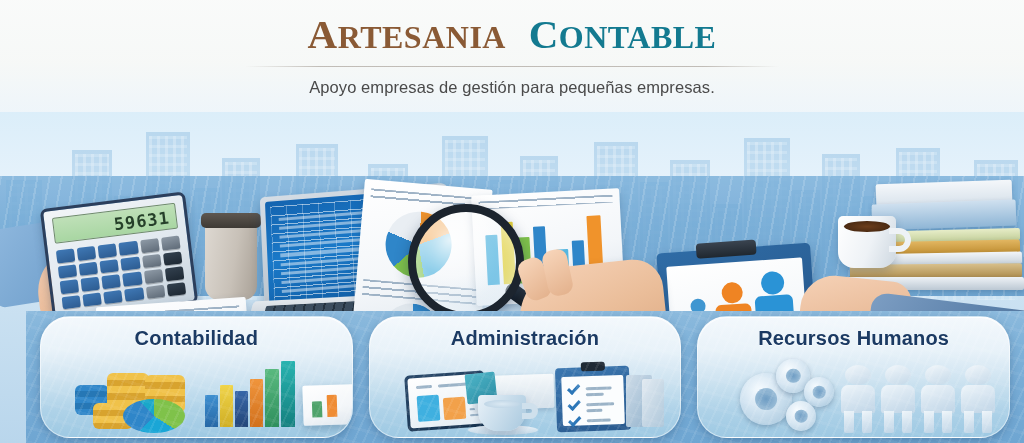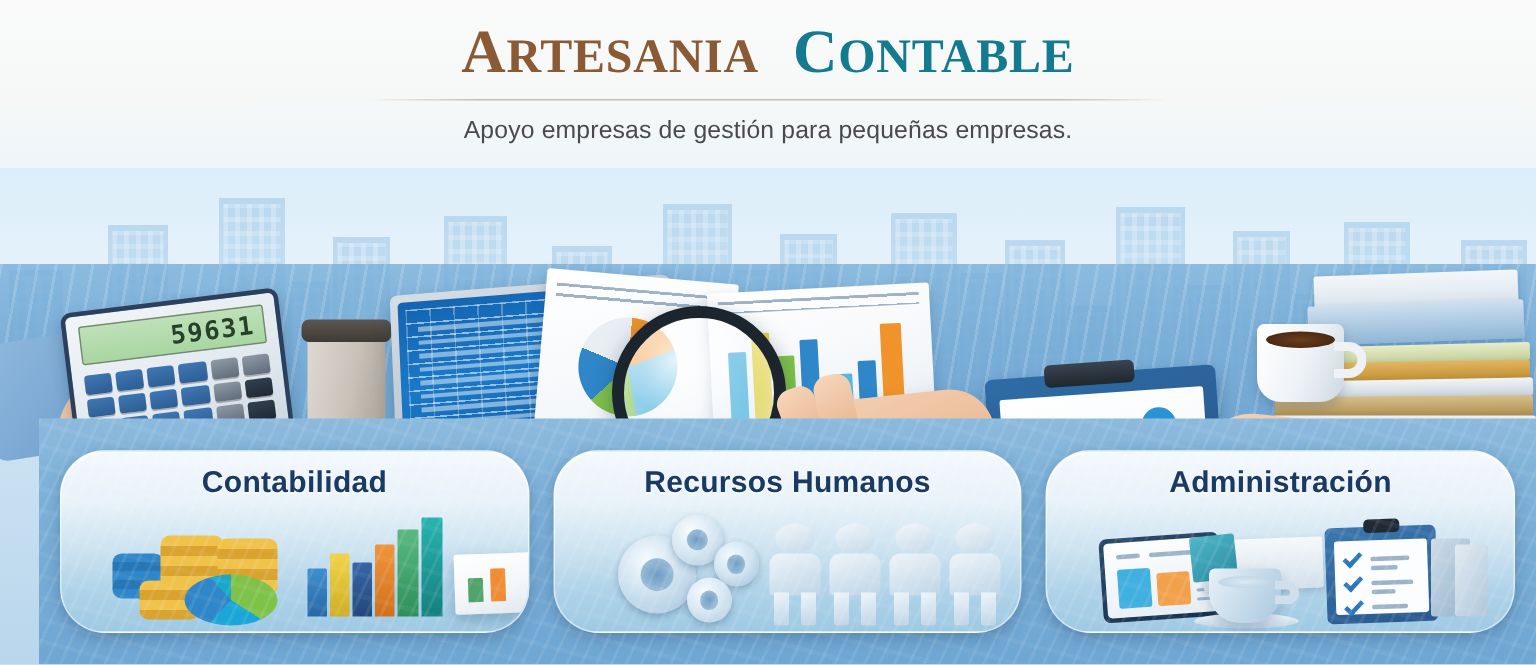--- a/index.html
+++ b/index.html
@@ -222,21 +222,21 @@
     border-radius:16px 6px 6px 14px; transform:rotate(7deg); z-index:6;
   }
   .hand-r{
     position:absolute; left:800px; top:182px; width:110px; height:70px;
     background:linear-gradient(160deg,#f6d2b7,#e0ac85); border-radius:34px 20px 18px 30px;
     transform:rotate(6deg); z-index:6;
   }
 
   
   .strip{
-    position:absolute; left:0; right:0; bottom:0; height:164px; z-index:9;
+    position:absolute; left:0; right:0; bottom:0; height:132px; z-index:9;
     background:linear-gradient(180deg,#8cbadd 0%,#7fb2d9 25%,#76abd5 60%,#6fa6d2 100%);
     margin-left:26px;
   }
   .strip::after{
     content:""; position:absolute; inset:0; opacity:.4;
     background-image:
       repeating-linear-gradient(115deg, rgba(255,255,255,.22) 0 2px, transparent 2px 9px),
       repeating-linear-gradient(15deg, rgba(255,255,255,.12) 0 3px, transparent 3px 14px);
   }
   .cards{ position:absolute; inset:0; display:flex; align-items:center; padding:0 14px; gap:16px; }
@@ -472,59 +472,20 @@
           <div class="chartbar" style="left:224px; bottom:10px; width:14px; height:58px; background:linear-gradient(180deg,#59b97f,#2e8f5d);"></div>
           <div class="chartbar" style="left:240px; bottom:10px; width:14px; height:66px; background:linear-gradient(180deg,#28b3b0,#14807f);"></div>
           <div class="paper" style="left:262px; bottom:12px; width:52px; height:40px; transform:rotate(-2deg);">
             <div class="chartbar" style="left:9px; bottom:8px; width:10px; height:16px; background:#4fa36b;"></div>
             <div class="chartbar" style="left:24px; bottom:8px; width:10px; height:22px; background:#ef8c34;"></div>
           </div>
         </div>
       </div>
 
       <div class="card">
-        <div class="card-title">Recursos Humanos</div>
-        <div class="card-art">
-          <div class="gear" style="left:42px; bottom:12px; width:52px; height:52px;
-               background:radial-gradient(circle at 38% 32%, #f6fbff 0%, #cfe2f0 45%, #a2c3da 100%);"></div>
-          <div class="gear" style="left:78px; bottom:44px; width:34px; height:34px;
-               background:radial-gradient(circle at 38% 32%, #f8fcff 0%, #d6e6f2 50%, #aac8dd 100%);"></div>
-          <div class="gear" style="left:106px; bottom:30px; width:30px; height:30px;
-               background:radial-gradient(circle at 38% 32%, #f4fafe 0%, #cfe2f0 50%, #9fc1d9 100%);"></div>
-          <div class="gear" style="left:88px; bottom:6px; width:30px; height:30px;
-               background:radial-gradient(circle at 38% 32%, #f8fcff 0%, #d6e6f2 50%, #aac8dd 100%);"></div>
-
-          <div class="fig" style="left:140px; bottom:4px; width:40px; height:68px;">
-            <div class="h2" style="top:0; width:26px; height:20px;"></div>
-            <div class="b2" style="top:20px; width:34px; height:28px;"></div>
-            <div style="position:absolute; left:6px; top:46px; width:10px; height:22px; background:linear-gradient(160deg,#eef5fa,#bed4e6); border-radius:0 0 2px 2px;"></div>
-            <div style="position:absolute; right:6px; top:46px; width:10px; height:22px; background:linear-gradient(160deg,#eef5fa,#bed4e6); border-radius:0 0 2px 2px;"></div>
-          </div>
-          <div class="fig" style="left:180px; bottom:4px; width:40px; height:68px;">
-            <div class="h2" style="top:0; width:26px; height:20px;"></div>
-            <div class="b2" style="top:20px; width:34px; height:28px;"></div>
-            <div style="position:absolute; left:6px; top:46px; width:10px; height:22px; background:linear-gradient(160deg,#eef5fa,#bed4e6); border-radius:0 0 2px 2px;"></div>
-            <div style="position:absolute; right:6px; top:46px; width:10px; height:22px; background:linear-gradient(160deg,#eef5fa,#bed4e6); border-radius:0 0 2px 2px;"></div>
-          </div>
-          <div class="fig" style="left:220px; bottom:4px; width:40px; height:68px;">
-            <div class="h2" style="top:0; width:26px; height:20px;"></div>
-            <div class="b2" style="top:20px; width:34px; height:28px;"></div>
-            <div style="position:absolute; left:6px; top:46px; width:10px; height:22px; background:linear-gradient(160deg,#eef5fa,#bed4e6); border-radius:0 0 2px 2px;"></div>
-            <div style="position:absolute; right:6px; top:46px; width:10px; height:22px; background:linear-gradient(160deg,#eef5fa,#bed4e6); border-radius:0 0 2px 2px;"></div>
-          </div>
-          <div class="fig" style="left:260px; bottom:4px; width:40px; height:68px;">
-            <div class="h2" style="top:0; width:26px; height:20px;"></div>
-            <div class="b2" style="top:20px; width:34px; height:28px;"></div>
-            <div style="position:absolute; left:6px; top:46px; width:10px; height:22px; background:linear-gradient(160deg,#eef5fa,#bed4e6); border-radius:0 0 2px 2px;"></div>
-            <div style="position:absolute; right:6px; top:46px; width:10px; height:22px; background:linear-gradient(160deg,#eef5fa,#bed4e6); border-radius:0 0 2px 2px;"></div>
-          </div>
-        </div>
-      </div>
-
-      <div class="card">
         <div class="card-title">Administración</div>
         <div class="card-art">
           <div class="tablet" style="left:36px; bottom:8px; width:80px; height:56px; transform:rotate(-4deg);">
             <div class="scr">
               <div class="chartbar" style="left:8px; bottom:6px; width:22px; height:26px; background:#3fb0e0; border-radius:2px;"></div>
               <div class="chartbar" style="left:34px; bottom:6px; width:22px; height:22px; background:#f2a14a; border-radius:2px;"></div>
               <div class="tline" style="left:8px; top:8px; width:16px;"></div>
               <div class="tline" style="left:30px; top:8px; width:34px;"></div>
               <div class="tline" style="left:60px; bottom:14px; width:14px;"></div>
               <div class="tline" style="left:60px; bottom:8px; width:12px;"></div>
@@ -555,16 +516,55 @@
               <div class="tline" style="left:24px; top:43px; width:24px;"></div>
             </div>
           </div>
           <div style="position:absolute; left:256px; bottom:10px; width:26px; height:52px;
                background:linear-gradient(120deg,#cfdde9,#92b2cc); border-radius:2px;"></div>
           <div style="position:absolute; left:272px; bottom:10px; width:22px; height:48px;
                background:linear-gradient(120deg,#e3ebf2,#aec7da); border-radius:2px;"></div>
         </div>
       </div>
 
+      <div class="card">
+        <div class="card-title">Recursos Humanos</div>
+        <div class="card-art">
+          <div class="gear" style="left:42px; bottom:12px; width:52px; height:52px;
+               background:radial-gradient(circle at 38% 32%, #f6fbff 0%, #cfe2f0 45%, #a2c3da 100%);"></div>
+          <div class="gear" style="left:78px; bottom:44px; width:34px; height:34px;
+               background:radial-gradient(circle at 38% 32%, #f8fcff 0%, #d6e6f2 50%, #aac8dd 100%);"></div>
+          <div class="gear" style="left:106px; bottom:30px; width:30px; height:30px;
+               background:radial-gradient(circle at 38% 32%, #f4fafe 0%, #cfe2f0 50%, #9fc1d9 100%);"></div>
+          <div class="gear" style="left:88px; bottom:6px; width:30px; height:30px;
+               background:radial-gradient(circle at 38% 32%, #f8fcff 0%, #d6e6f2 50%, #aac8dd 100%);"></div>
+
+          <div class="fig" style="left:140px; bottom:4px; width:40px; height:68px;">
+            <div class="h2" style="top:0; width:26px; height:20px;"></div>
+            <div class="b2" style="top:20px; width:34px; height:28px;"></div>
+            <div style="position:absolute; left:6px; top:46px; width:10px; height:22px; background:linear-gradient(160deg,#eef5fa,#bed4e6); border-radius:0 0 2px 2px;"></div>
+            <div style="position:absolute; right:6px; top:46px; width:10px; height:22px; background:linear-gradient(160deg,#eef5fa,#bed4e6); border-radius:0 0 2px 2px;"></div>
+          </div>
+          <div class="fig" style="left:180px; bottom:4px; width:40px; height:68px;">
+            <div class="h2" style="top:0; width:26px; height:20px;"></div>
+            <div class="b2" style="top:20px; width:34px; height:28px;"></div>
+            <div style="position:absolute; left:6px; top:46px; width:10px; height:22px; background:linear-gradient(160deg,#eef5fa,#bed4e6); border-radius:0 0 2px 2px;"></div>
+            <div style="position:absolute; right:6px; top:46px; width:10px; height:22px; background:linear-gradient(160deg,#eef5fa,#bed4e6); border-radius:0 0 2px 2px;"></div>
+          </div>
+          <div class="fig" style="left:220px; bottom:4px; width:40px; height:68px;">
+            <div class="h2" style="top:0; width:26px; height:20px;"></div>
+            <div class="b2" style="top:20px; width:34px; height:28px;"></div>
+            <div style="position:absolute; left:6px; top:46px; width:10px; height:22px; background:linear-gradient(160deg,#eef5fa,#bed4e6); border-radius:0 0 2px 2px;"></div>
+            <div style="position:absolute; right:6px; top:46px; width:10px; height:22px; background:linear-gradient(160deg,#eef5fa,#bed4e6); border-radius:0 0 2px 2px;"></div>
+          </div>
+          <div class="fig" style="left:260px; bottom:4px; width:40px; height:68px;">
+            <div class="h2" style="top:0; width:26px; height:20px;"></div>
+            <div class="b2" style="top:20px; width:34px; height:28px;"></div>
+            <div style="position:absolute; left:6px; top:46px; width:10px; height:22px; background:linear-gradient(160deg,#eef5fa,#bed4e6); border-radius:0 0 2px 2px;"></div>
+            <div style="position:absolute; right:6px; top:46px; width:10px; height:22px; background:linear-gradient(160deg,#eef5fa,#bed4e6); border-radius:0 0 2px 2px;"></div>
+          </div>
+        </div>
+      </div>
+
     </div>
   </div>
 
 </div>
 
 </body></html>

